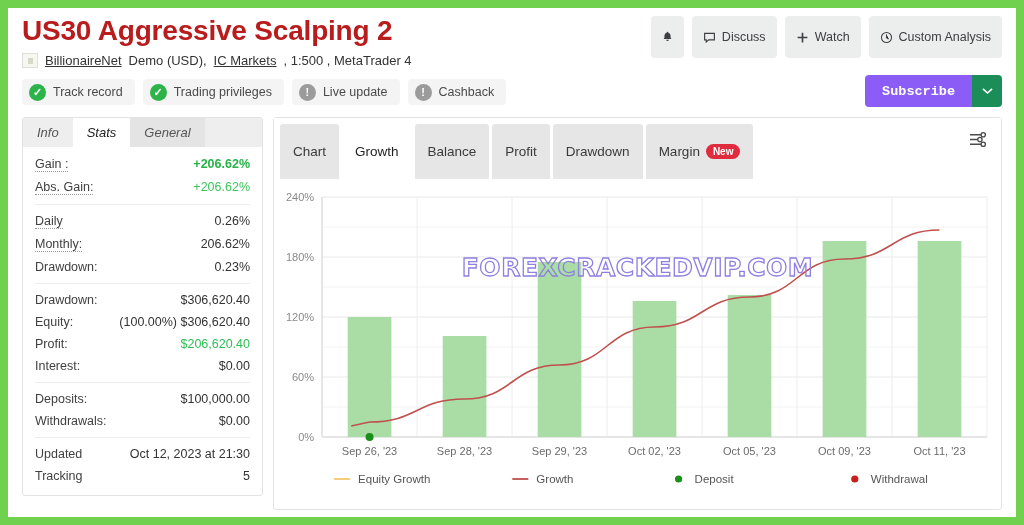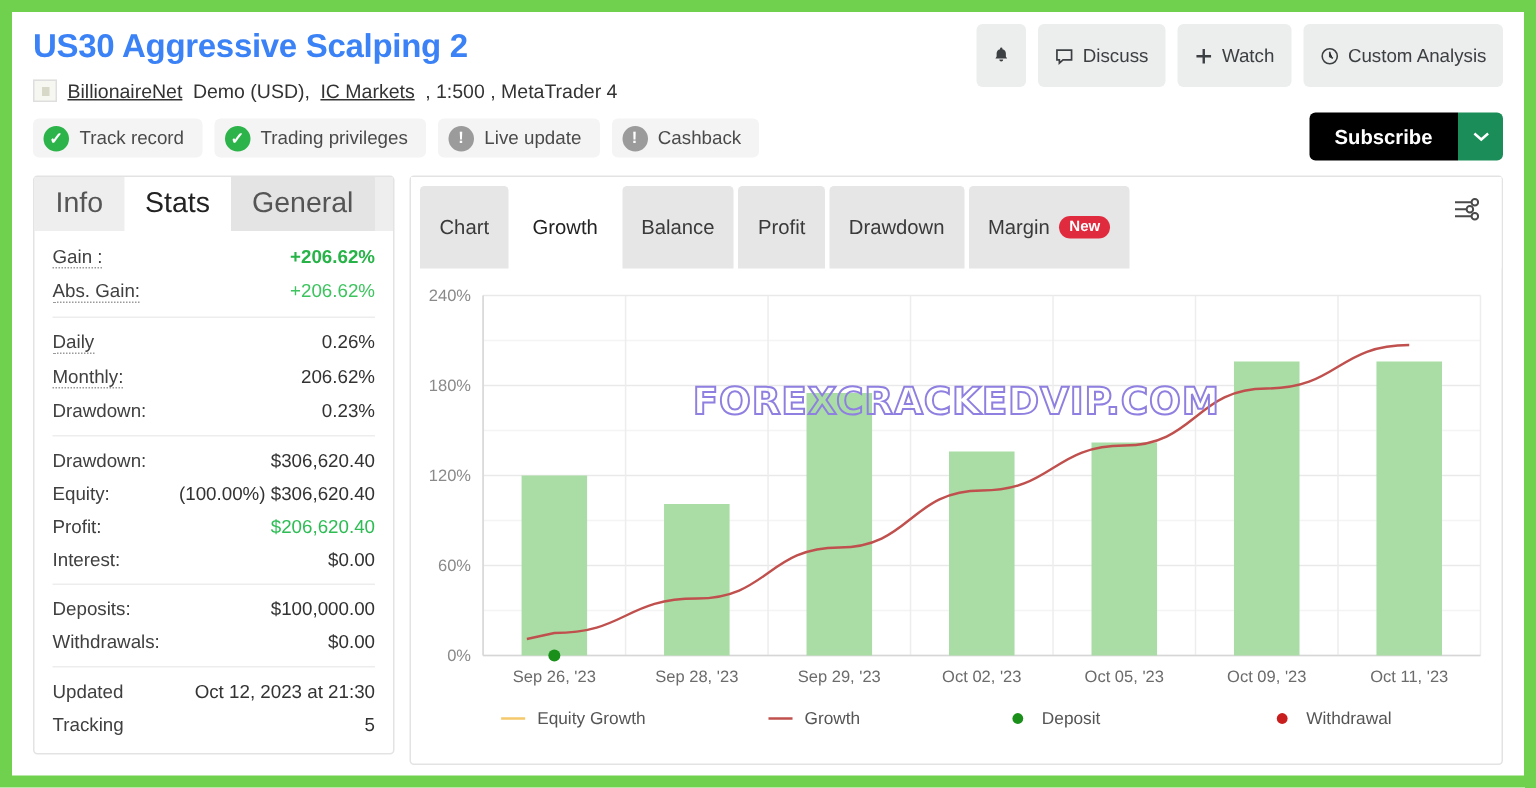--- a/index.html
+++ b/index.html
@@ -15,21 +15,21 @@
     position:absolute;
     left:8px; top:8px;
     width:1008px; height:509px;
     background:#ffffff;
     overflow:hidden;
   }
 
   
   .header { position:relative; padding:10px 14px 0 14px; }
   .title {
-    font-size:22px; font-weight:bold; color:#3b82f6;
+    font-size:28px; font-weight:bold; color:#b91c1c;
     letter-spacing:-0.2px; margin:0; line-height:26px;
   }
   .top-actions {
     position:absolute; right:14px; top:8px;
     display:flex; gap:8px; align-items:center;
   }
   .btn-chip {
     background:#eceded; border:none; border-radius:4px;
     height:42px; display:flex; align-items:center; gap:6px;
     padding:0 11px; font-size:12.5px; color:#3d4043;
@@ -66,24 +66,24 @@
     cursor:pointer;
   }
   .badge .ic { width:17px; height:17px; border-radius:50%;
     display:flex; align-items:center; justify-content:center;
     color:#fff; font-size:11px; font-weight:bold; flex:none; }
   .ic.ok { background:#2cb34a; }
   .ic.warn { background:#9b9b9b; }
 
   .subscribe-wrap { position:absolute; right:0; top:-4px; display:flex; }
   .subscribe {
-    background:#000000; color:#fff; border:none; height:32px;
+    background:#8b5cf6; color:#fff; border:none; height:32px;
     border-radius:4px 0 0 4px; padding:0 17px; font-size:13.5px;
     font-weight:bold; cursor:pointer;
-    font-family:Liberation Sans, sans-serif;
+    font-family:Liberation Mono, monospace;
   }
   .subscribe-caret {
     background:#1a8d58; color:#fff; border:none; height:32px;
     border-radius:0 4px 4px 0; width:30px; cursor:pointer;
     display:flex; align-items:center; justify-content:center;
     font-size:11px;
   }
 
   
   .body-wrap {
@@ -91,22 +91,22 @@
     align-items:flex-start;
   }
 
   
   .left-panel {
     width:241px; border:1px solid #e3e3e3; border-radius:3px;
     background:#fff; flex:none;
   }
   .panel-tabs { display:flex; background:#eeeeee; }
   .ptab {
-    padding:7px 14px; font-size:19px; color:#555;
-    cursor:pointer; background:#eeeeee;
+    padding:7px 14px; font-size:13px; color:#555;
+    cursor:pointer; background:#eeeeee;font-style:italic;
   }
   .ptab.active { background:#fff; color:#222; }
   .ptab.alt { background:#e4e4e4; }
 
   .stats { padding:6px 12px 8px 12px; }
   .srow {
     display:flex; justify-content:space-between; align-items:baseline;
     font-size:12.5px; padding:4px 0; color:#404040;
   }
   .srow .k { color:#404040; }

